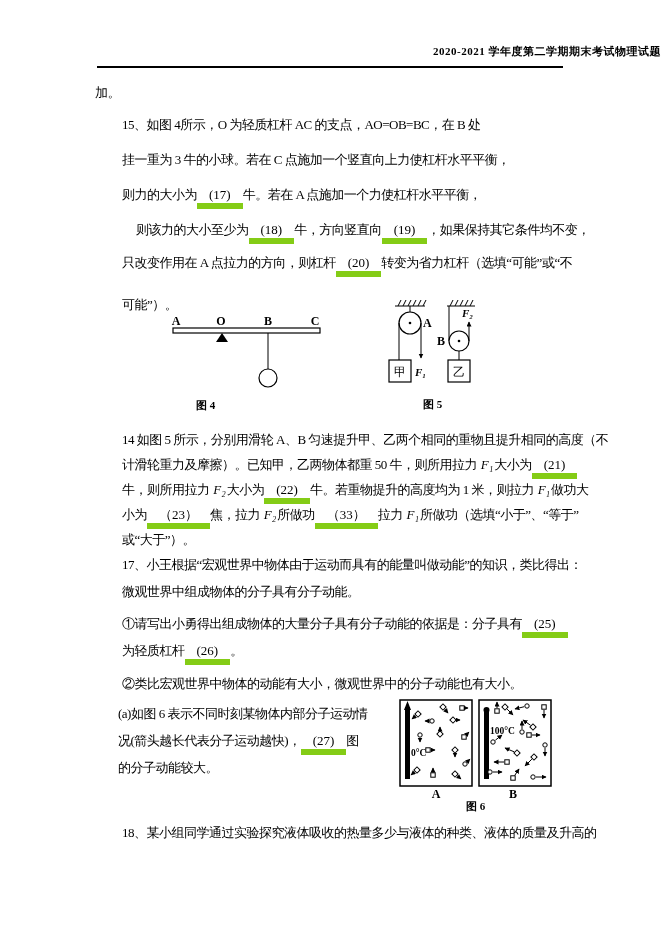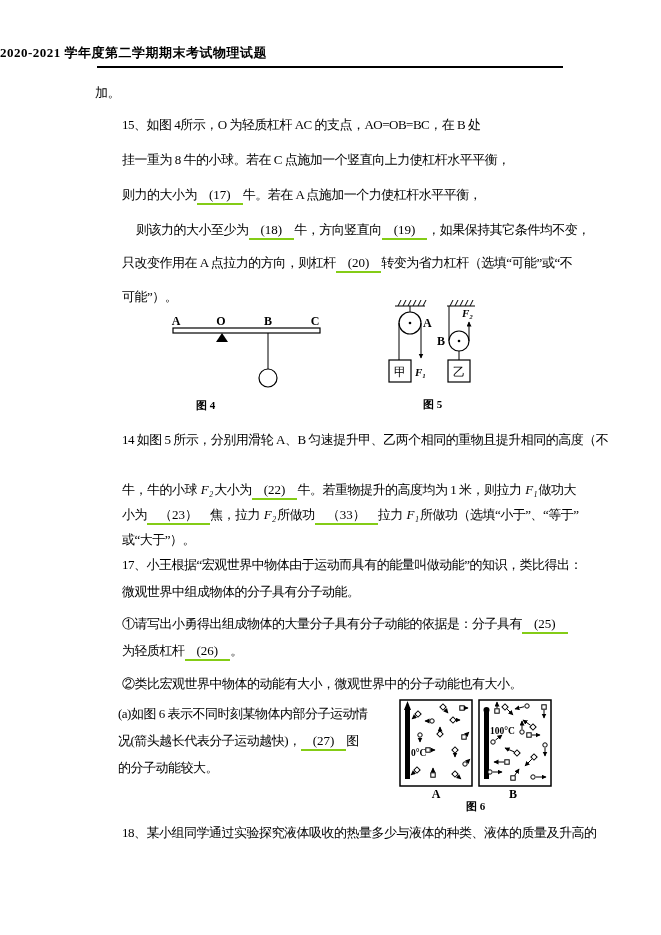--- a/index.html
+++ b/index.html
@@ -1,22 +1,22 @@
 <!DOCTYPE html>
 <html><head>
 <meta charset="utf-8">
 <style>
   html,body{margin:0;padding:0;background:#ffffff;}
   .page{position:relative;width:661px;height:935px;background:#ffffff;color:#000;
         font-family:"Liberation Serif","DejaVu Serif",serif;overflow:hidden;}
-  .header-title{position:absolute;top:44px;left:0;right:0;text-align:left;
-        font-size:13px;font-weight:bold;letter-spacing:.5px;}
+  .header-title{position:absolute;top:44px;left:0;right:0;text-align:right;
+        font-size:11px;font-weight:bold;letter-spacing:.5px;}
   .header-rule{position:absolute;top:66px;left:97px;width:466px;height:2px;background:#000;}
   .tline{position:absolute;font-size:13px;line-height:17px;white-space:nowrap;letter-spacing:-.5px;}
-  .blank{display:inline-block;border-bottom:2px solid #84cc16;padding:0 12px;letter-spacing:0;}
+  .blank{display:inline-block;border-bottom:6px solid #84cc16;padding:0 12px;letter-spacing:0;}
   .fvar{font-style:italic;letter-spacing:0;padding:0 1px;font-family:"Liberation Serif",serif;}
   .seg{letter-spacing:-.5px;}
   svg.fig{position:absolute;overflow:visible;}
   svg text{font-family:"Liberation Serif","DejaVu Serif",serif;fill:#000;}
   .ptlabel{font-size:12px;font-weight:bold;}
   .figcap{font-size:11px;font-weight:bold;}
   .boxchar{font-size:12px;}
   .flabel{font-size:11px;font-weight:bold;font-style:italic;}
   .templabel{font-size:9.5px;font-weight:bold;}
   .mol{fill:#fff;stroke:#000;stroke-width:1;}
@@ -28,28 +28,29 @@
 <body>
 
 <div class="page">
 
   <div class="header-title">2020-2021 学年度第二学期期末考试物理试题</div>
   <div class="header-rule"></div>
 
   <div class="tline" style="left:95px;top:84px"><span class="seg">加。</span></div>
 
   <div class="tline" style="left:122px;top:116px"><span class="seg">15、如图 4所示，O 为轻质杠杆 AC 的支点，AO=OB=BC，在 B 处</span></div>
-  <div class="tline" style="left:122px;top:151px"><span class="seg">挂一重为 8 牛的小球。若在 C 点施加一个竖直向上力使杠杆水平平衡，</span></div>
+  <div class="tline" style="left:122px;top:151px"><span class="seg">挂一重为 3 牛的小球。若在 C 点施加一个竖直向上力使杠杆水平平衡，</span></div>
   <div class="tline" style="left:122px;top:186px"><span class="seg">则力的大小为</span><span class="blank">(17)</span><span class="seg">牛。若在 A 点施加一个力使杠杆水平平衡，</span></div>
   <div class="tline" style="left:136px;top:221px"><span class="seg">则该力的大小至少为</span><span class="blank">(18)</span><span class="seg">牛，方向竖直向</span><span class="blank">(19)</span><span class="seg">，如果保持其它条件均不变，</span></div>
   <div class="tline" style="left:122px;top:254px"><span class="seg">只改变作用在 A 点拉力的方向，则杠杆</span><span class="blank">(20)</span><span class="seg">转变为省力杠杆（选填“可能”或“不</span></div>
-  <div class="tline" style="left:122px;top:288px"><span class="seg">可能”）。</span></div>
+  <div class="tline" style="left:122px;top:296px"><span class="seg">可能”）。</span></div>
 
   <div class="tline" style="left:122px;top:431px"><span class="seg">14 如图 5 所示，分别用滑轮 A、B 匀速提升甲、乙两个相同的重物且提升相同的高度（不</span></div>
-  <div class="tline" style="left:122px;top:481px"><span class="seg">牛，牛的小球 </span><span class="fvar">F₂</span><span class="seg">大小为</span><span class="blank">(22)</span><span class="seg">牛。若重物提升的高度均为 1 米，则拉力 </span><span class="fvar">F₁</span><span class="seg">做功大</span></div>
+  <div class="tline" style="left:122px;top:456px"><span class="seg">计滑轮重力及摩擦）。已知甲，乙两物体都重 50 牛，则所用拉力 </span><span class="fvar">F₁</span><span class="seg">大小为</span><span class="blank">(21)</span></div>
+  <div class="tline" style="left:122px;top:481px"><span class="seg">牛，则所用拉力 </span><span class="fvar">F₂</span><span class="seg">大小为</span><span class="blank">(22)</span><span class="seg">牛。若重物提升的高度均为 1 米，则拉力 </span><span class="fvar">F₁</span><span class="seg">做功大</span></div>
   <div class="tline" style="left:122px;top:506px"><span class="seg">小为</span><span class="blank">（23）</span><span class="seg">焦，拉力 </span><span class="fvar">F₂</span><span class="seg">所做功</span><span class="blank">（33）</span><span class="seg">拉力 </span><span class="fvar">F₁</span><span class="seg">所做功（选填“小于”、“等于”</span></div>
   <div class="tline" style="left:122px;top:531px"><span class="seg">或“大于”）。</span></div>
 
   <div class="tline" style="left:122px;top:556px"><span class="seg">17、小王根据“宏观世界中物体由于运动而具有的能量叫做动能”的知识，类比得出：</span></div>
   <div class="tline" style="left:122px;top:583px"><span class="seg">微观世界中组成物体的分子具有分子动能。</span></div>
   <div class="tline" style="left:122px;top:615px"><span class="seg">①请写出小勇得出组成物体的大量分子具有分子动能的依据是：分子具有</span><span class="blank">(25)</span></div>
   <div class="tline" style="left:122px;top:642px"><span class="seg">为轻质杠杆</span><span class="blank">(26)</span><span class="seg">。</span></div>
   <div class="tline" style="left:122px;top:675px"><span class="seg">②类比宏观世界中物体的动能有大小，微观世界中的分子动能也有大小。</span></div>
 
   <div class="tline" style="left:118px;top:705px"><span class="seg">(a)如图 6 表示不同时刻某物体内部分子运动情</span></div>

